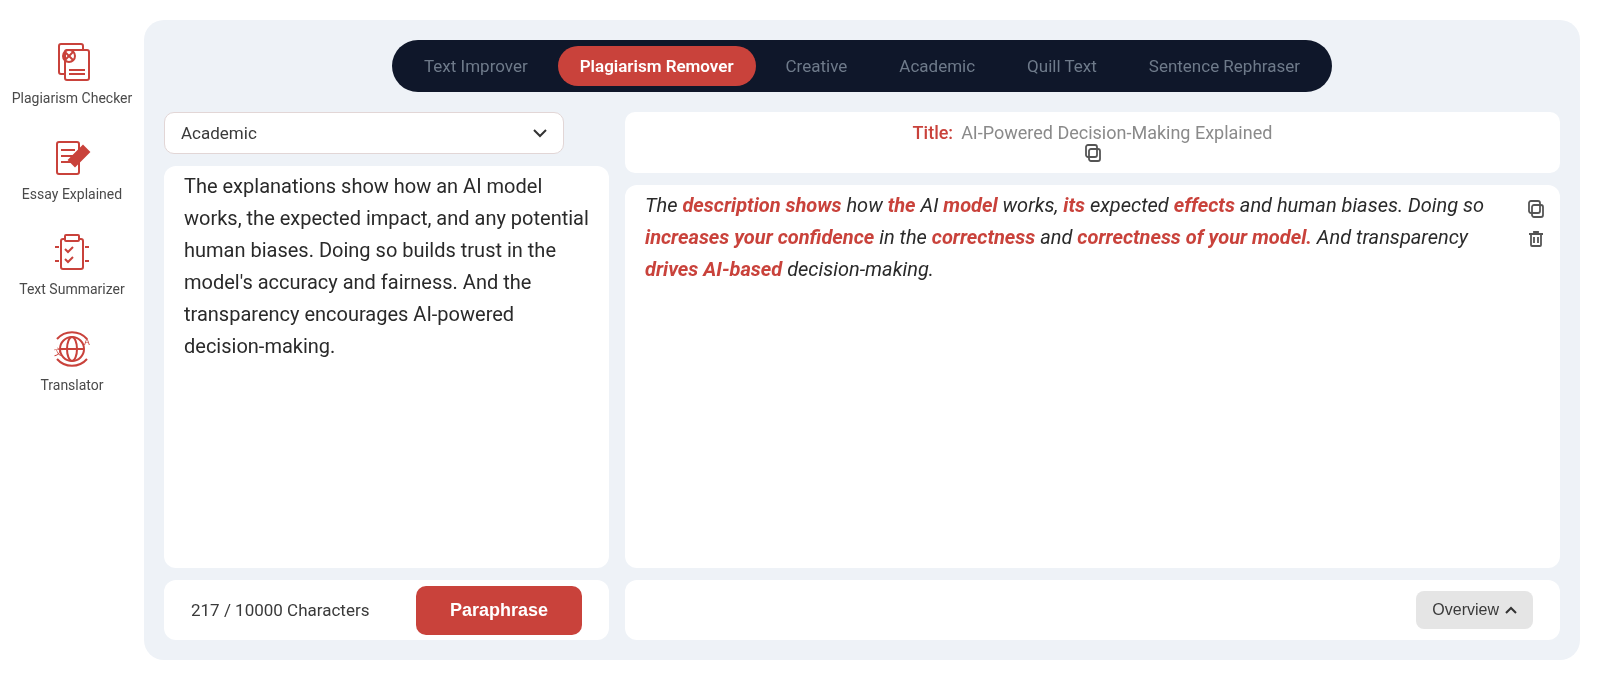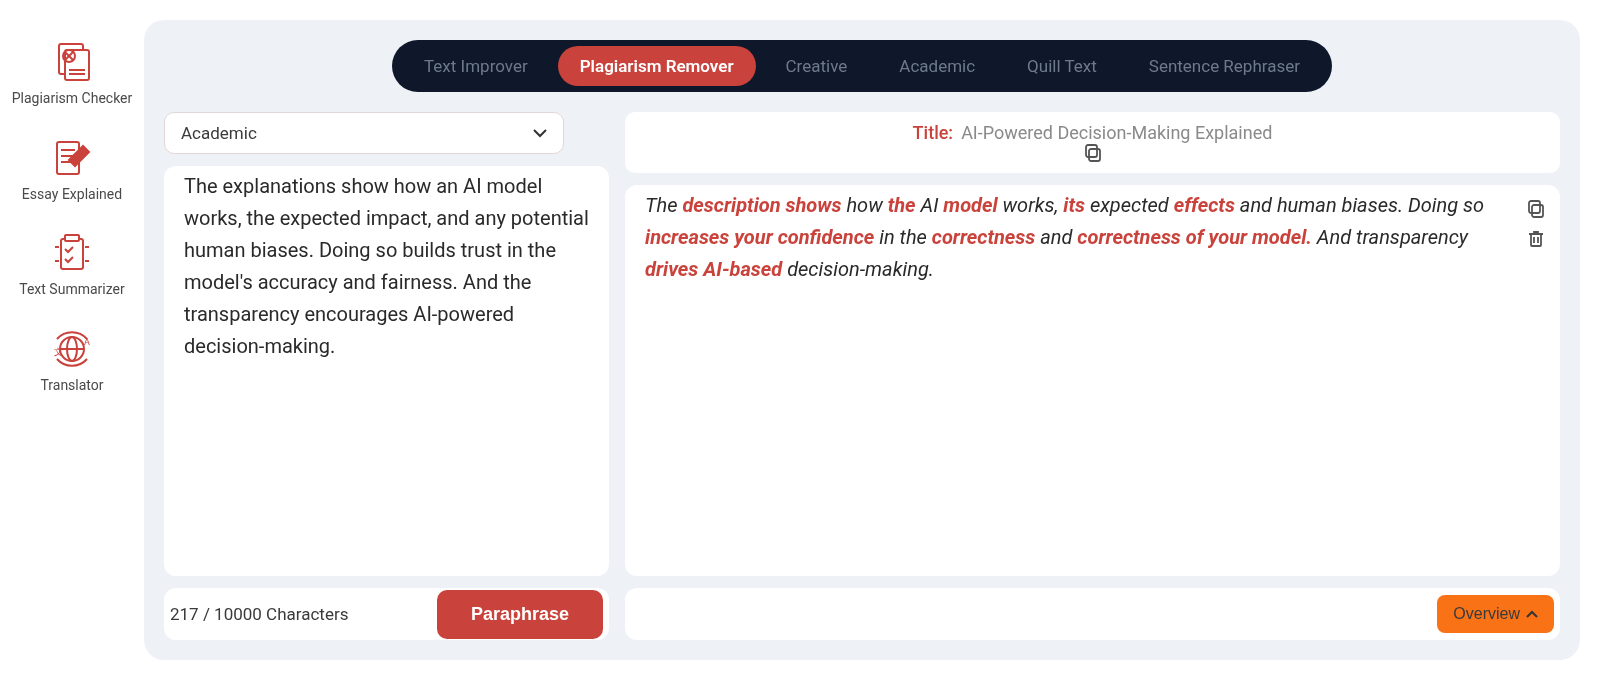--- a/index.html
+++ b/index.html
@@ -136,39 +136,39 @@
       top: 14px;
       right: 14px;
       display: flex;
       flex-direction: column;
       gap: 10px;
     }
     .hl { color: #c9423b; font-weight: 700; }
     .footer-left, .footer-right {
       background: #ffffff;
       border-radius: 12px;
-      padding: 12px 6px;
+      padding: 12px 27px;
       display: flex;
       align-items: center;
       justify-content: space-between;
-      height: 52px;
+      height: 60px;
     }
     .char-count { font-size: 17px; color: #3a3a3a; }
     .paraphrase-btn {
       background: #c9423b;
       color: #ffffff;
       border: none;
       border-radius: 10px;
       padding: 14px 34px;
       font-size: 18px;
       font-weight: 600;
       cursor: pointer;
     }
     .overview-btn {
-      background: #f97316;
+      background: #e5e5e5;
       border: none;
       border-radius: 8px;
       padding: 10px 16px;
       font-size: 16px;
       color: #3a3a3a;
       cursor: pointer;
       display: flex;
       align-items: center;
       gap: 6px;
     }

